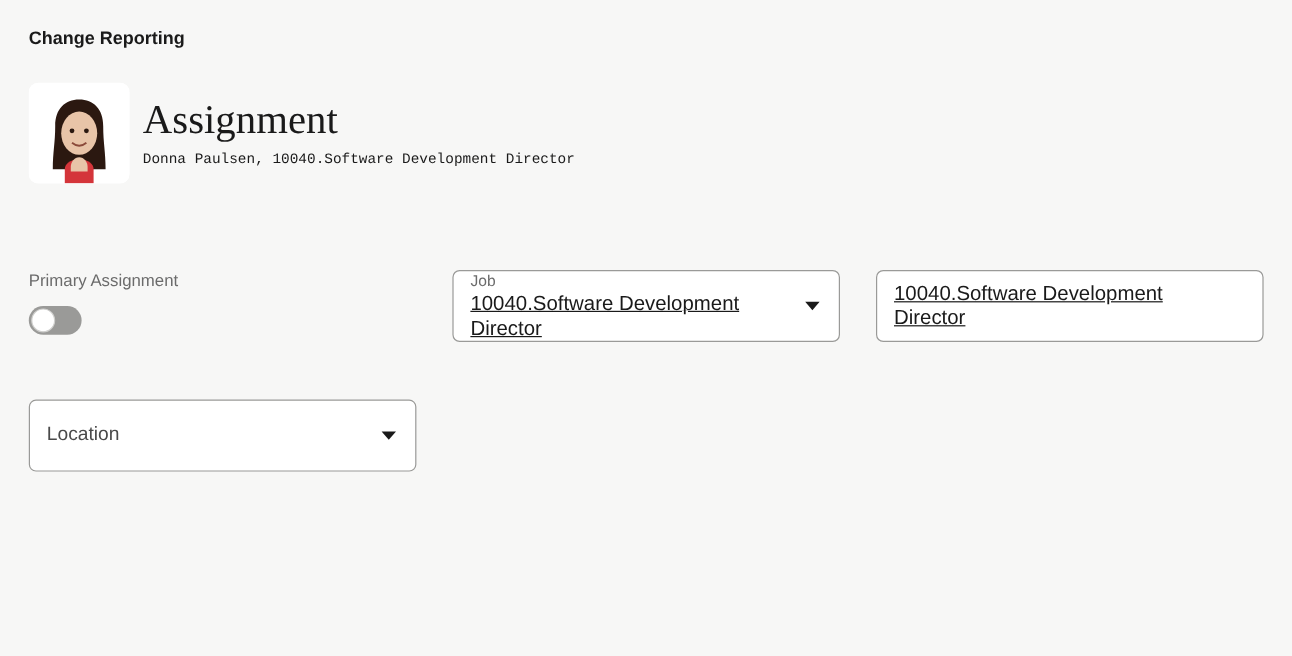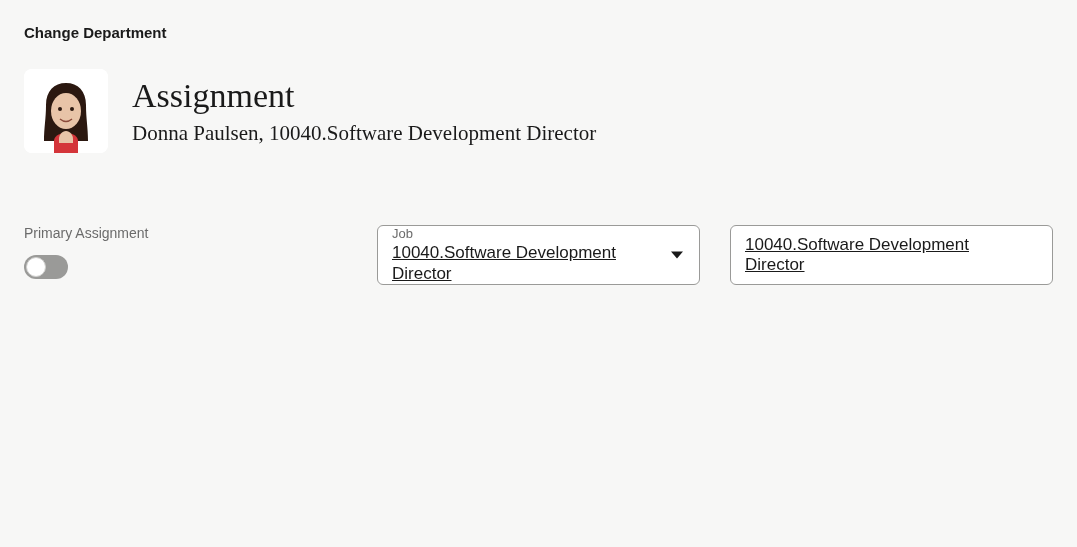--- a/index.html
+++ b/index.html
@@ -18,21 +18,21 @@
     .breadcrumb {
       font-family: -apple-system, BlinkMacSystemFont, 'Segoe UI', Arial, sans-serif;
       font-size: 15px;
       font-weight: 600;
       color: #1a1a1a;
       margin-bottom: 28px;
     }
     .header {
       display: flex;
       align-items: center;
-      gap: 24px;
+      gap: 11px;
       margin-bottom: 72px;
     }
     .avatar {
       width: 84px;
       height: 84px;
       border-radius: 8px;
       background: #fff;
       overflow: hidden;
       flex-shrink: 0;
     }
@@ -46,22 +46,22 @@
       flex-direction: column;
     }
     .page-title {
       font-family: Georgia, 'Times New Roman', serif;
       font-size: 34px;
       font-weight: 400;
       color: #1a1a1a;
       margin-bottom: 6px;
     }
     .subtitle {
-      font-family: Liberation Serif, serif;
-      font-size: 21px;
+      font-family: Liberation Mono, monospace;
+      font-size: 12px;
       font-weight: 400;
       color: #1a1a1a;
     }
     .form-grid {
       display: grid;
       grid-template-columns: 1fr 1fr 1fr;
       column-gap: 30px;
       row-gap: 48px;
       align-items: start;
     }
@@ -130,21 +130,21 @@
       border-right: 6px solid transparent;
       border-top: 7px solid #1a1a1a;
     }
     .left-col-1 {
       padding-top: 0;
     }
   </style>
 </head>
 <body>
 
-<div class="breadcrumb">Change Department</div>
+<div class="breadcrumb">Change Reporting</div>
 
 <div class="header">
   <div class="avatar">
     <svg viewBox="0 0 84 84" xmlns="http://www.w3.org/2000/svg">
       <rect width="84" height="84" fill="#ffffff"></rect>
       <path d="M42 14 C30 14 22 22 22 36 C22 50 20 58 20 72 L64 72 C64 58 62 50 62 36 C62 22 54 14 42 14 Z" fill="#2b1810"></path>
       <ellipse cx="42" cy="42" rx="15" ry="18" fill="#e8c4a8"></ellipse>
       <path d="M30 84 L30 72 C30 68 34 64 42 64 C50 64 54 68 54 72 L54 84 Z" fill="#d4353a"></path>
       <path d="M35 70 C35 66 38 62 42 62 C46 62 49 66 49 70 L49 74 L35 74 Z" fill="#e8c4a8"></path>
       <circle cx="36" cy="40" r="2" fill="#2b1810"></circle>
@@ -172,14 +172,18 @@
     <div class="value">10040.Software Development Director</div>
     <div class="chevron"></div>
   </div>
 
   <div class="input-box with-float">
     <div class="value">10040.Software Development Director</div>
   </div>
 
 
 
+  <div class="input-box">
+    <div class="placeholder-label">Location</div>
+    <div class="chevron"></div>
+  </div>
 
 </div>
 
 </body></html>

